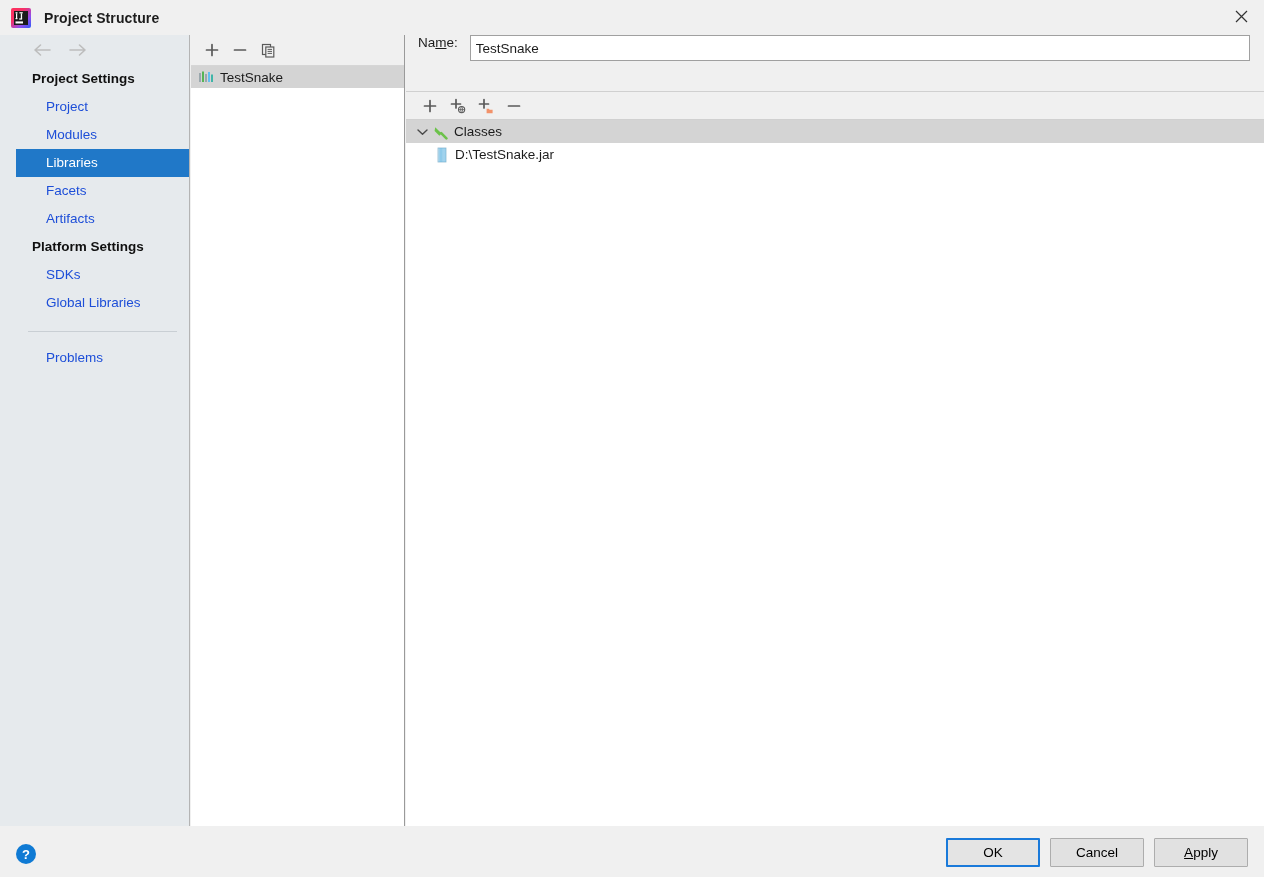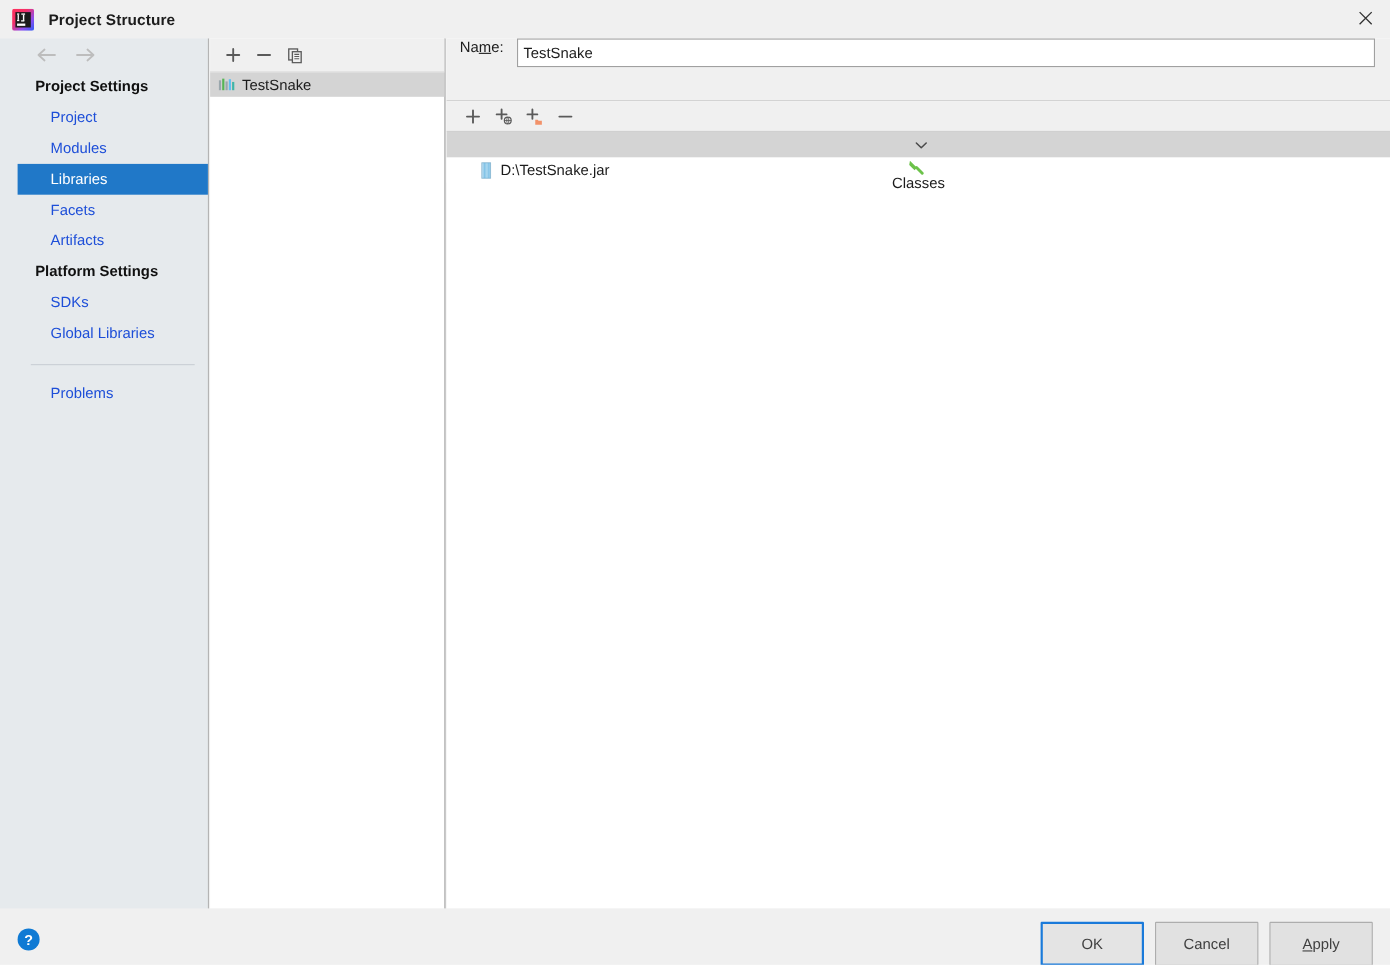--- a/index.html
+++ b/index.html
@@ -134,21 +134,21 @@
     height: 28px; background: #f0f0f0;
     border-bottom: 1px solid #d0d0d0;
     display: flex; align-items: center; padding-left: 10px;
     box-sizing: border-box;
   }
   #roots-tree { background: #ffffff; }
   .tree-row {
     height: 23px; display: flex; align-items: center;
     font-size: 13.5px; cursor: default;
   }
-  .tree-row.group { background: #d4d4d4; flex-direction: column; }
+  .tree-row.group { background: #d4d4d4; }
   .tree-chevron {
     width: 22px; height: 23px; margin-left: 5px;
     display: flex; align-items: center; justify-content: center; flex: none;
   }
   .tree-icon { width: 16px; height: 16px; margin-right: 5px; flex: none;
                display: flex; align-items: center; justify-content: center; }
   .tree-child { padding-left: 28px; }
 
   
   #bottombar {
@@ -157,24 +157,24 @@
   }
   #help-btn {
     position: absolute; left: 14px; top: 16px;
     width: 24px; height: 24px; cursor: default;
   }
   #dlg-buttons {
     position: absolute; right: 16px; top: 12px;
     display: flex; gap: 10px;
   }
   .dlg-btn {
-    width: 94px; height: 40px;
+    width: 94px; height: 29px;
     border: 1px solid #adadad; background: #e1e1e1;
     font-family: "Liberation Sans", sans-serif; font-size: 13.5px;
-    color: #404040; cursor: default;
+    color: #000000; cursor: default;
     display: flex; align-items: center; justify-content: center;
     box-sizing: border-box; border-radius: 1px;
   }
   .dlg-btn.default {
     border: 2px solid #1a7ada;
     background: #e4e4e4;
   }
   .dlg-btn u { text-decoration: underline; }
 </style>
 </head>

